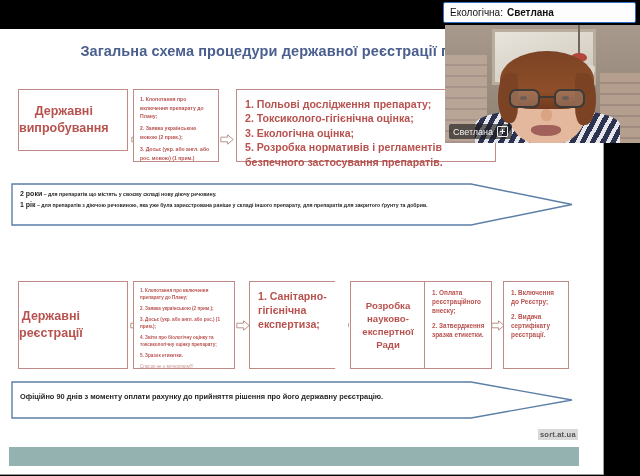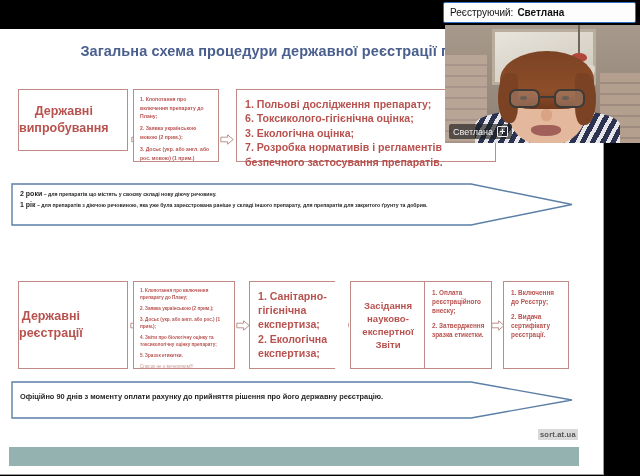--- a/index.html
+++ b/index.html
@@ -185,23 +185,23 @@
     </div>
 
     <div class="arrow" style="left:220px;top:105px;">
       <svg width="14" height="11" viewBox="0 0 14 11">
           <path d="M0.8 3.2 H7.6 V0.8 L13.2 5.5 L7.6 10.2 V7.8 H0.8 Z" fill="#ffffff" stroke="#b0897f" stroke-width="0.9"></path>
         </svg>
     </div>
 
     <div class="box box-big" style="left:236px;top:60px;width:260px;height:73px;">
       <div>1. Польові дослідження препарату;</div>
-      <div>6. Токсиколого-гігієнічна оцінка;</div>
+      <div>2. Токсиколого-гігієнічна оцінка;</div>
       <div>3. Екологічна оцінка;</div>
-      <div>7.  Розробка нормативів і регламентів безпечного застосування препаратів.</div>
+      <div>5.  Розробка нормативів і регламентів безпечного застосування препаратів.</div>
     </div>
 
     <div class="banner b1" style="left:11px;top:154px;width:562px;height:43px;">
       <svg class="bn-svg" width="562" height="43" viewBox="0 0 562 43">
         <path d="M1 1 H460 L561 21.5 L460 42 H1 Z" fill="#ffffff" stroke="#5b7fa6" stroke-width="1.4"></path>
       </svg>
       <div class="bn-text">
         <div>
           <b class="lead">2 роки</b><span> – для препаратів що містять у своєму складі нову діючу речовину.</span>
         </div>
@@ -234,26 +234,25 @@
 
     <div class="arrow" style="left:236px;top:291px;">
       <svg width="14" height="11" viewBox="0 0 14 11">
           <path d="M0.8 3.2 H7.6 V0.8 L13.2 5.5 L7.6 10.2 V7.8 H0.8 Z" fill="#ffffff" stroke="#b0897f" stroke-width="0.9"></path>
         </svg>
     </div>
 
     <div class="chev" style="left:249px;top:252px;width:100px;height:88px;">
       <div class="chev-inner">
         <div>1. Санітарно-гігієнічна експертиза;</div>
-        <div>2. Екологічна експертиза;</div>
       </div>
     </div>
 
     <div class="box box-main" style="left:350px;top:252px;width:76px;height:88px;font-size:9.6px;line-height:13px;">
-      <span>Засідання науково-експертної Звіти</span>
+      <span>Розробка науково-експертної Ради</span>
     </div>
 
     <div class="arrow" style="left:427px;top:291px;">
       <svg width="14" height="11" viewBox="0 0 14 11">
           <path d="M0.8 3.2 H7.6 V0.8 L13.2 5.5 L7.6 10.2 V7.8 H0.8 Z" fill="#ffffff" stroke="#b0897f" stroke-width="0.9"></path>
         </svg>
     </div>
 
     <div class="box box-mid" style="left:424px;top:252px;width:68px;height:88px;">
       <div class="li">1. Оплата реєстраційного внеску;</div>
@@ -279,21 +278,21 @@
     </div>
 
     <div class="watermark">sort.at.ua</div>
     <div class="footer-bar"></div>
 
   </div>
 
   <div class="video-panel">
 
     <div class="speaker-bar">
-      <span class="lbl">Реєструючий:</span>
+      <span class="lbl">Екологічна:</span>
       <span class="nm">Светлана</span>
     </div>
 
     <div class="video-tile">
       <div class="v-wall"></div>
       <div class="v-picture"></div>
       <div class="v-lampcord"></div>
       <div class="v-lamp"></div>
       <div class="v-shade"></div>
       <div class="v-brickL"></div>

